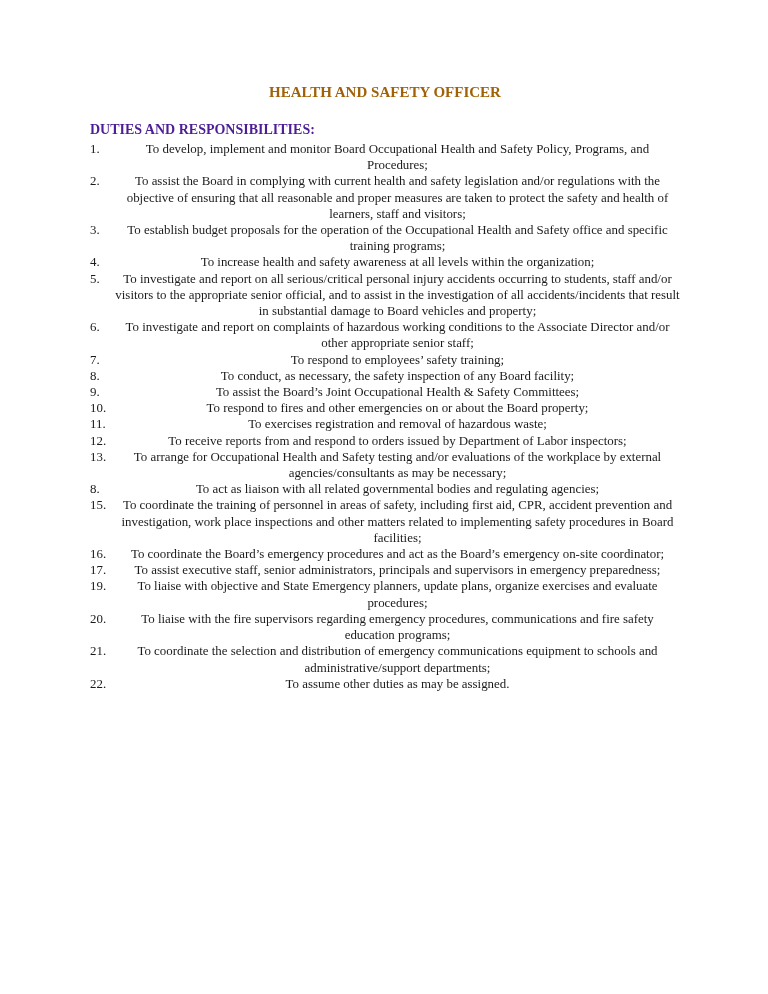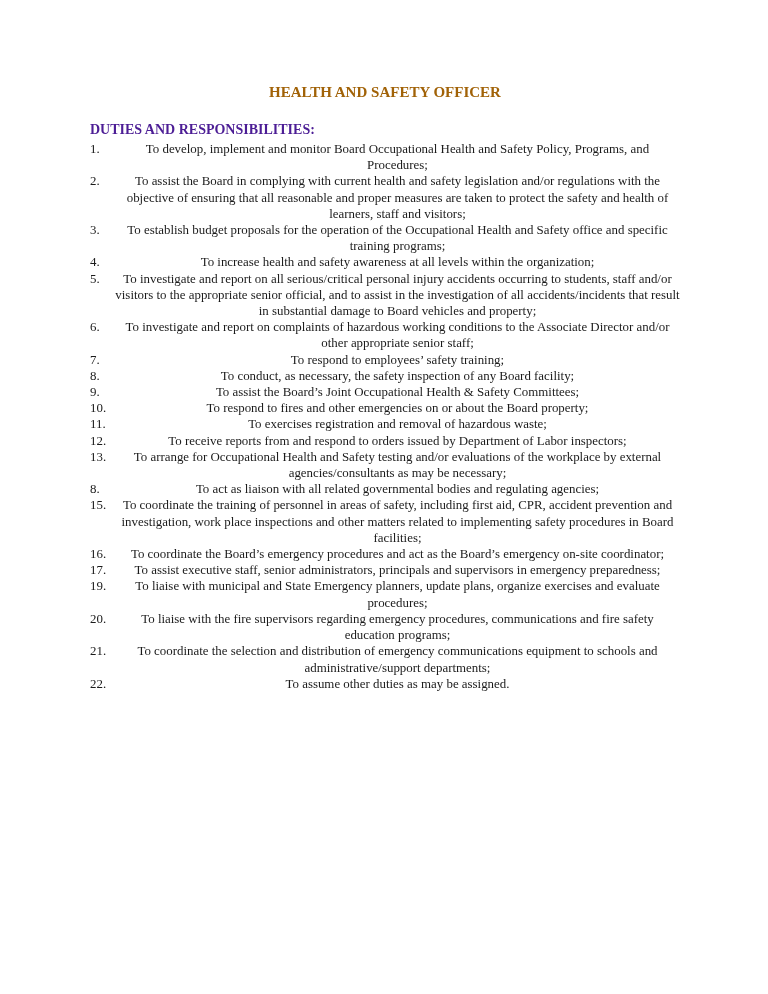--- a/index.html
+++ b/index.html
@@ -124,21 +124,21 @@
       <li>
         <span class="num">16.</span>
         <span class="txt">To coordinate the Board’s emergency procedures and act as the Board’s emergency on-site coordinator;</span>
       </li>
       <li>
         <span class="num">17.</span>
         <span class="txt">To assist executive staff, senior administrators, principals and supervisors in emergency preparedness;</span>
       </li>
       <li>
         <span class="num">19.</span>
-        <span class="txt">To liaise with municipal and State Emergency planners, update plans, organize exercises and evaluate procedures;</span>
+        <span class="txt">To liaise with objective and State Emergency planners, update plans, organize exercises and evaluate procedures;</span>
       </li>
       <li>
         <span class="num">20.</span>
         <span class="txt">To liaise with the fire supervisors regarding emergency procedures, communications and fire safety education programs;</span>
       </li>
       <li>
         <span class="num">21.</span>
         <span class="txt">To coordinate the selection and distribution of emergency communications equipment to schools and administrative/support departments;</span>
       </li>
       <li>

